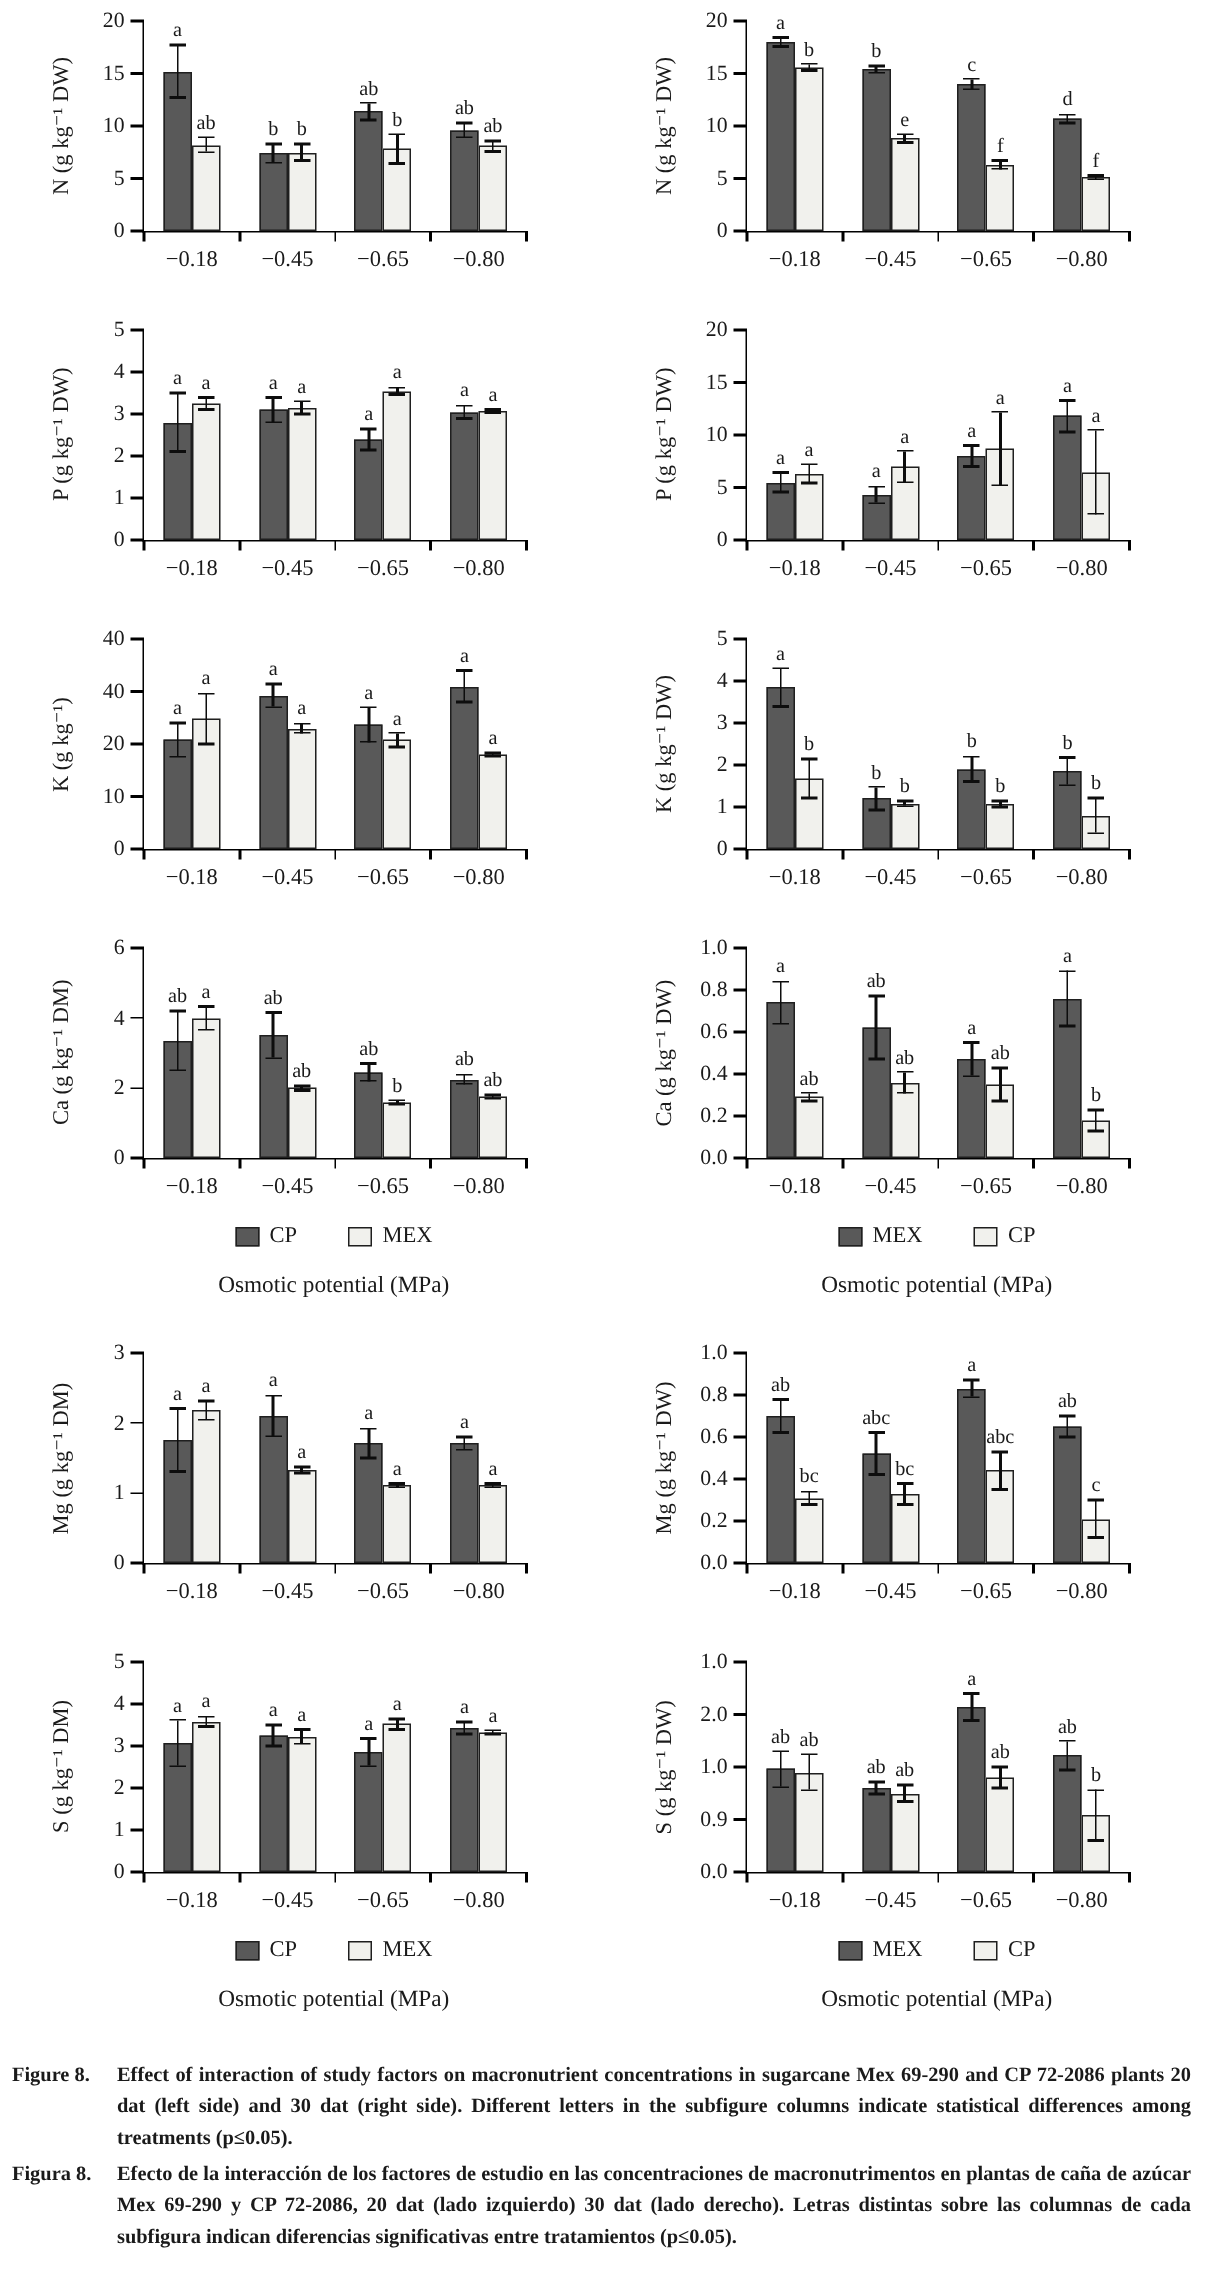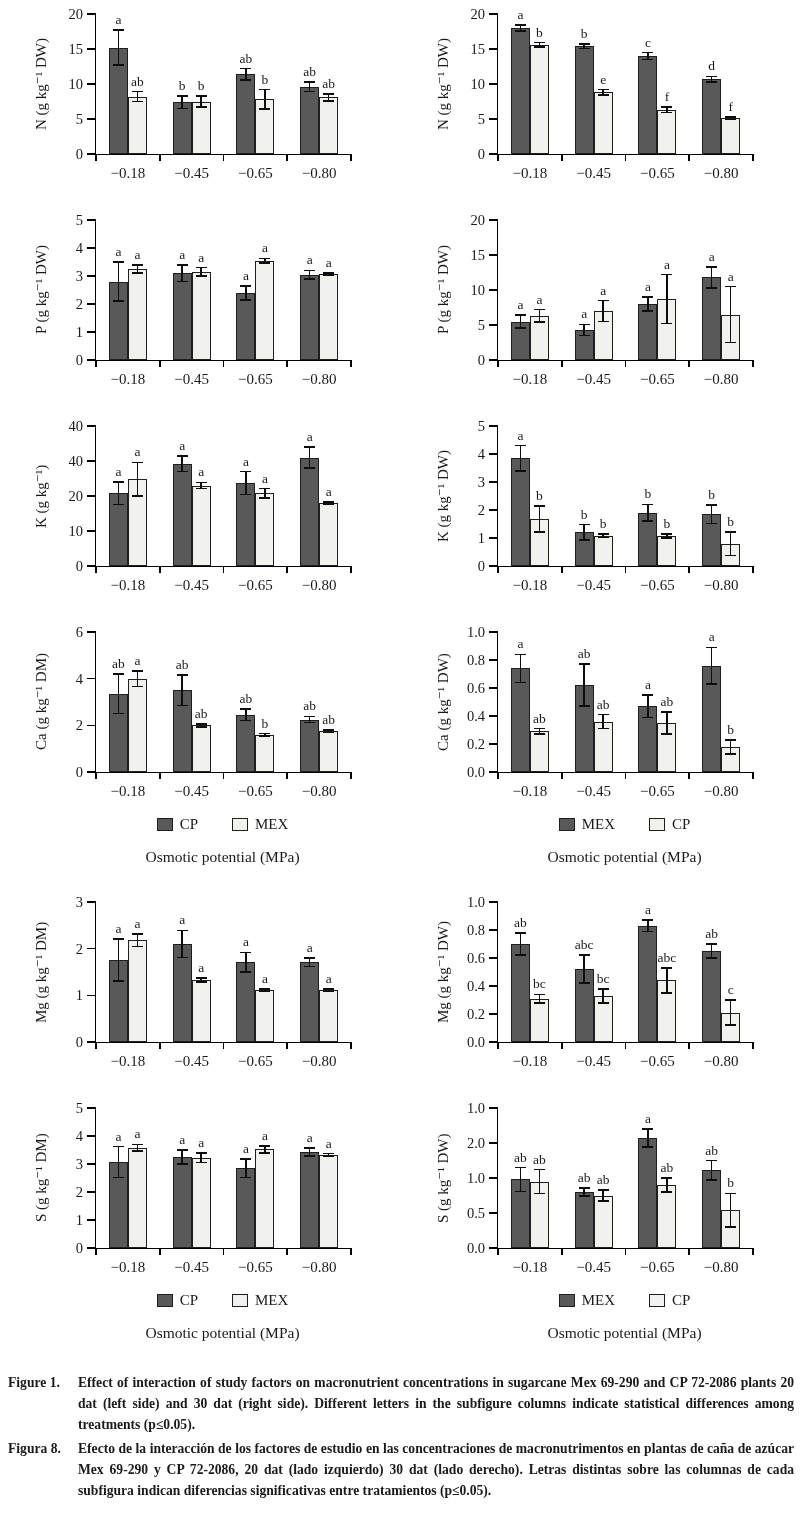--- a/index.html
+++ b/index.html
@@ -794,21 +794,21 @@
         </span>
       </div>
       <div class="xlabel">Osmotic potential (MPa)</div>
     </div>
     <div class="panel tall">
       <div class="ylabel">S (g kg⁻¹ DW)</div>
       <div class="plot">
         <div class="ytick" style="top: 139.2px;"></div>
         <div class="yticklabel" style="top: 131px;">0.0</div>
         <div class="ytick" style="top: 104.2px;"></div>
-        <div class="yticklabel" style="top: 96px;">0.5</div>
+        <div class="yticklabel" style="top: 96px;">0.9</div>
         <div class="ytick" style="top: 69.2px;"></div>
         <div class="yticklabel" style="top: 61px;">1.0</div>
         <div class="ytick" style="top: 34.2px;"></div>
         <div class="yticklabel" style="top: 26px;">2.0</div>
         <div class="ytick" style="top: -0.8px;"></div>
         <div class="yticklabel" style="top: -9px;">1.0</div>
         <div class="xtick" style="left: -0.8px;"></div>
         <div class="xtick" style="left: 62.95px;"></div>
         <div class="xtick" style="left: 126.7px;"></div>
         <div class="xtick" style="left: 190.45px;"></div>
@@ -867,20 +867,20 @@
           <span class="swatch light"></span>
           <span>CP</span>
         </span>
       </div>
       <div class="xlabel">Osmotic potential (MPa)</div>
     </div>
   </div>
 
 <div class="captions">
   <div class="cap">
-    <span class="cap-tag">Figure 1.</span>
+    <span class="cap-tag">Figure 8.</span>
     <span class="cap-text">Effect of interaction of study factors on macronutrient concentrations in sugarcane Mex 69-290 and CP 72-2086 plants 20 dat (left side) and 30 dat (right side). Different letters in the subfigure columns indicate statistical differences among treatments (p≤0.05).</span>
   </div>
   <div class="cap">
     <span class="cap-tag">Figura 8.</span>
     <span class="cap-text">Efecto de la interacción de los factores de estudio en las concentraciones de macronutrimentos en plantas de caña de azúcar Mex 69-290 y CP 72-2086, 20 dat (lado izquierdo) 30 dat (lado derecho). Letras distintas sobre las columnas de cada subfigura indican diferencias significativas entre tratamientos (p≤0.05).</span>
   </div>
 </div>
 
 </body></html>

